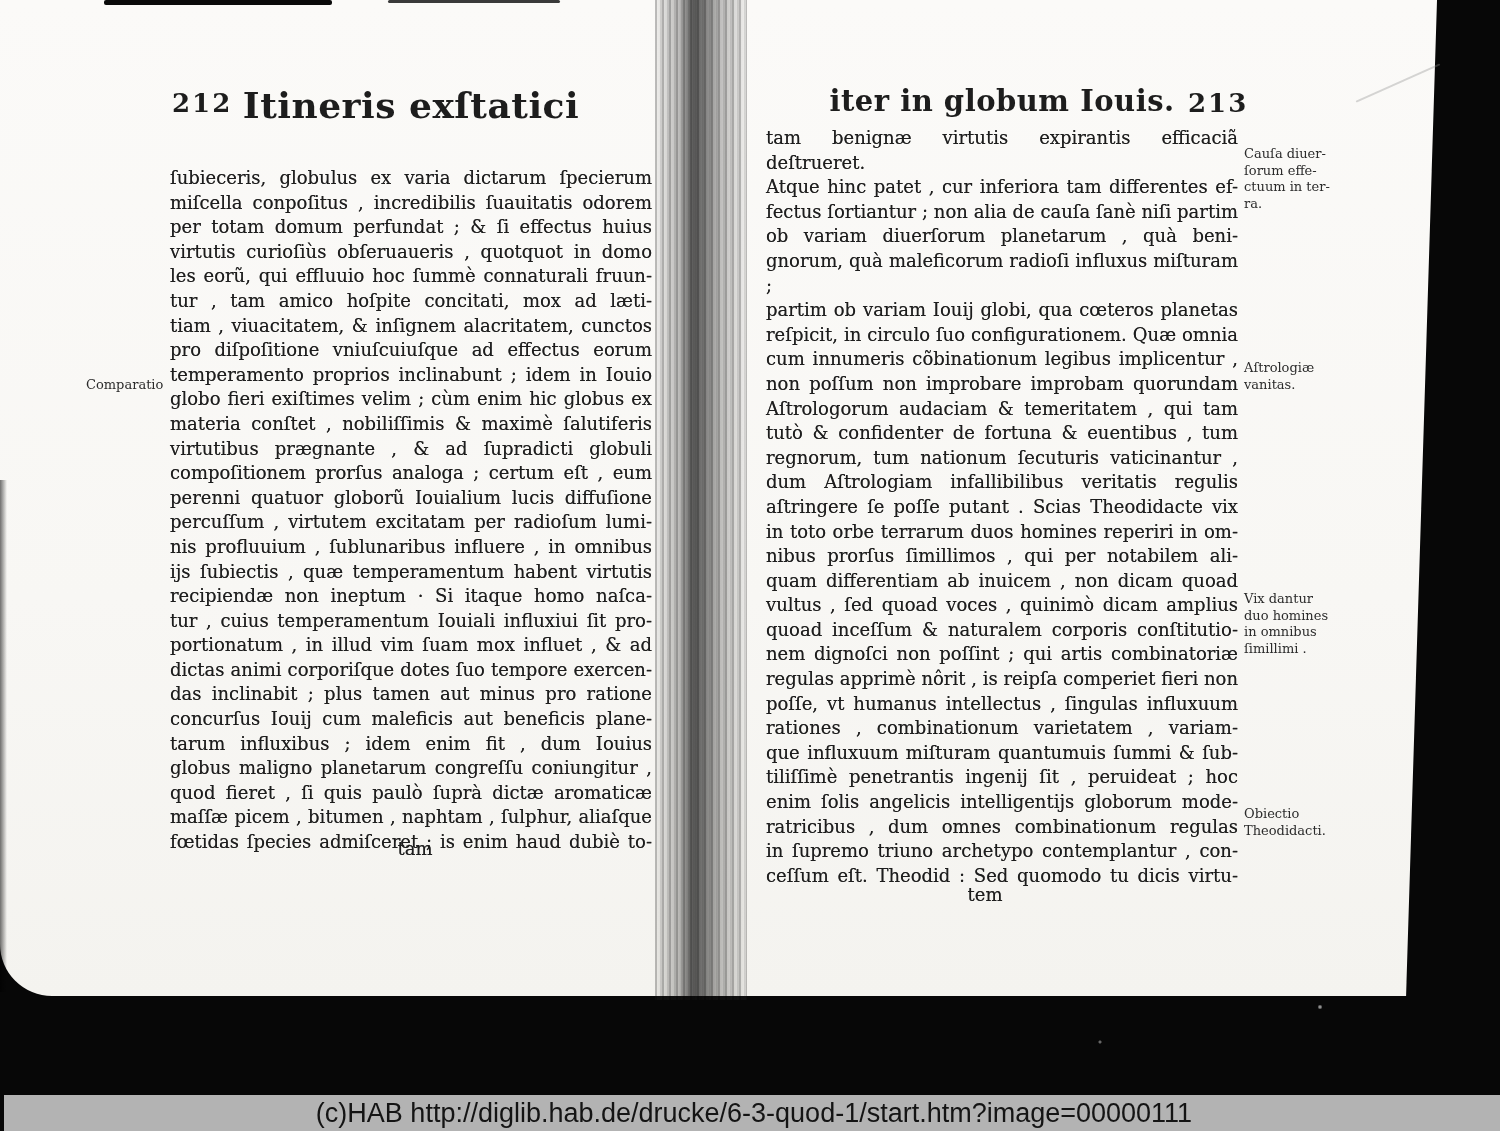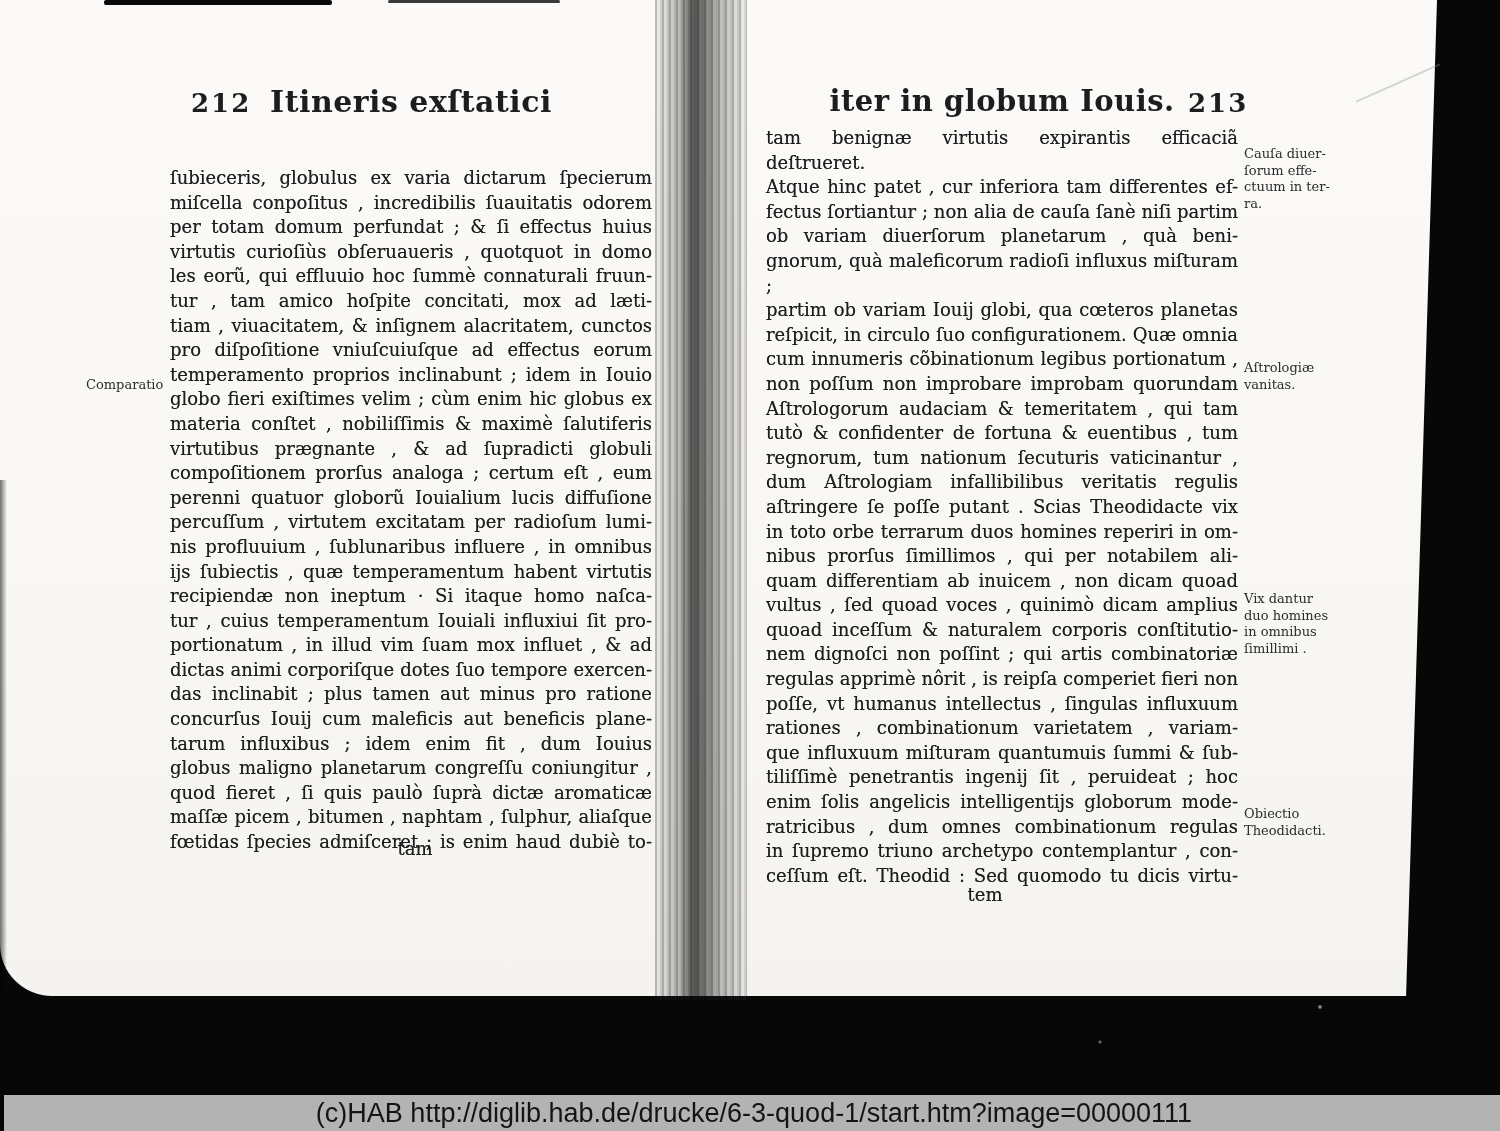--- a/index.html
+++ b/index.html
@@ -38,22 +38,22 @@
 
   .top-strip{position:absolute;background:#0a0a0a;z-index:4;border-radius:2px;}
   .strip-a{left:104px;top:0;width:228px;height:5px;}
   .strip-b{left:388px;top:0;width:172px;height:3px;opacity:.8;}
   .scratch{position:absolute;left:1352px;top:82px;width:92px;height:2px;z-index:4;
     background:rgba(140,140,140,.35);transform:rotate(-24deg);border-radius:2px;}
 
   
   .pagenum{position:absolute;z-index:2;font-size:26px;font-weight:700;letter-spacing:2px;}
   .runhead{position:absolute;z-index:2;font-weight:700;text-align:center;letter-spacing:.5px;}
-  .lp-num{left:172px;top:88px;margin-left:19px;}
-  .lp-head{left:170px;top:84px;width:482px;font-size:30px;}
+  .lp-num{left:172px;top:88px;}
+  .lp-head{left:170px;top:84px;width:482px;font-size:36px;}
   .rp-head{left:766px;top:84px;width:472px;font-size:29px;}
   .rp-num{left:1188px;top:88px;}
 
   .body-block{position:absolute;z-index:2;font-size:18px;line-height:24.6px;}
   .lp-body{left:170px;top:122px;width:482px;margin-top:44px;}
   .rp-body{left:766px;top:126px;width:472px;}
   .bline{text-align:justify;text-align-last:justify;white-space:normal;
          text-shadow:0 0 .4px rgba(10,10,10,.6);}
 
   .catchword{position:absolute;z-index:2;font-size:18px;text-shadow:0 0 .4px rgba(10,10,10,.6);}
@@ -115,21 +115,21 @@
   <div class="runhead rp-head">iter in globum Iouis.</div>
   <div class="pagenum rp-num">213</div>
   <div class="body-block rp-body">
       <div class="bline">tam benignæ virtutis expirantis efficaciã deſtrueret.</div>
       <div class="bline">Atque hinc patet , cur inferiora tam differentes ef-</div>
       <div class="bline">fectus ſortiantur ; non alia de cauſa ſanè niſi partim</div>
       <div class="bline">ob variam diuerſorum planetarum , quà beni-</div>
       <div class="bline">gnorum, quà maleficorum radioſi influxus miſturam ;</div>
       <div class="bline">partim ob variam Iouij globi, qua cœteros planetas</div>
       <div class="bline">reſpicit, in circulo ſuo configurationem. Quæ omnia</div>
-      <div class="bline">cum innumeris cõbinationum legibus portionatum ,</div>
+      <div class="bline">cum innumeris cõbinationum legibus implicentur ,</div>
       <div class="bline">non poſſum non improbare improbam quorundam</div>
       <div class="bline">Aſtrologorum audaciam &amp; temeritatem , qui tam</div>
       <div class="bline">tutò &amp; confidenter de fortuna &amp; euentibus , tum</div>
       <div class="bline">regnorum, tum nationum ſecuturis vaticinantur ,</div>
       <div class="bline">dum Aſtrologiam infallibilibus veritatis regulis</div>
       <div class="bline">aſtringere ſe poſſe putant . Scias Theodidacte vix</div>
       <div class="bline">in toto orbe terrarum duos homines reperiri in om-</div>
       <div class="bline">nibus prorſus ſimillimos , qui per notabilem ali-</div>
       <div class="bline">quam differentiam ab inuicem , non dicam quoad</div>
       <div class="bline">vultus , ſed quoad voces , quinimò dicam amplius</div>

